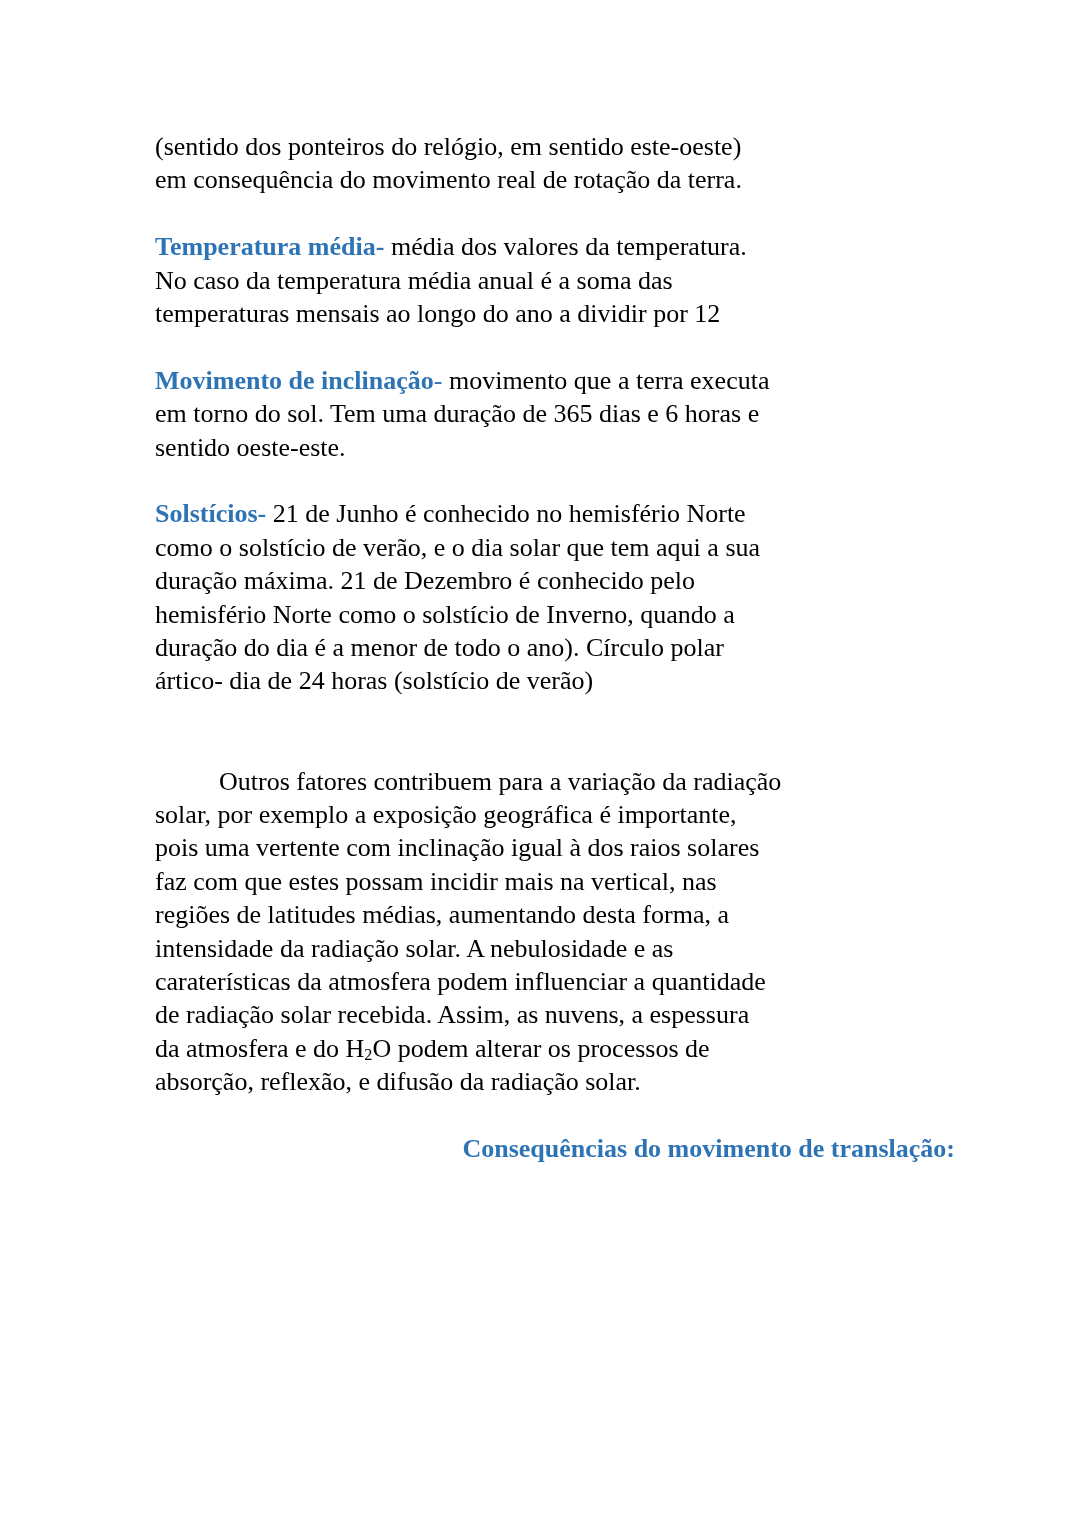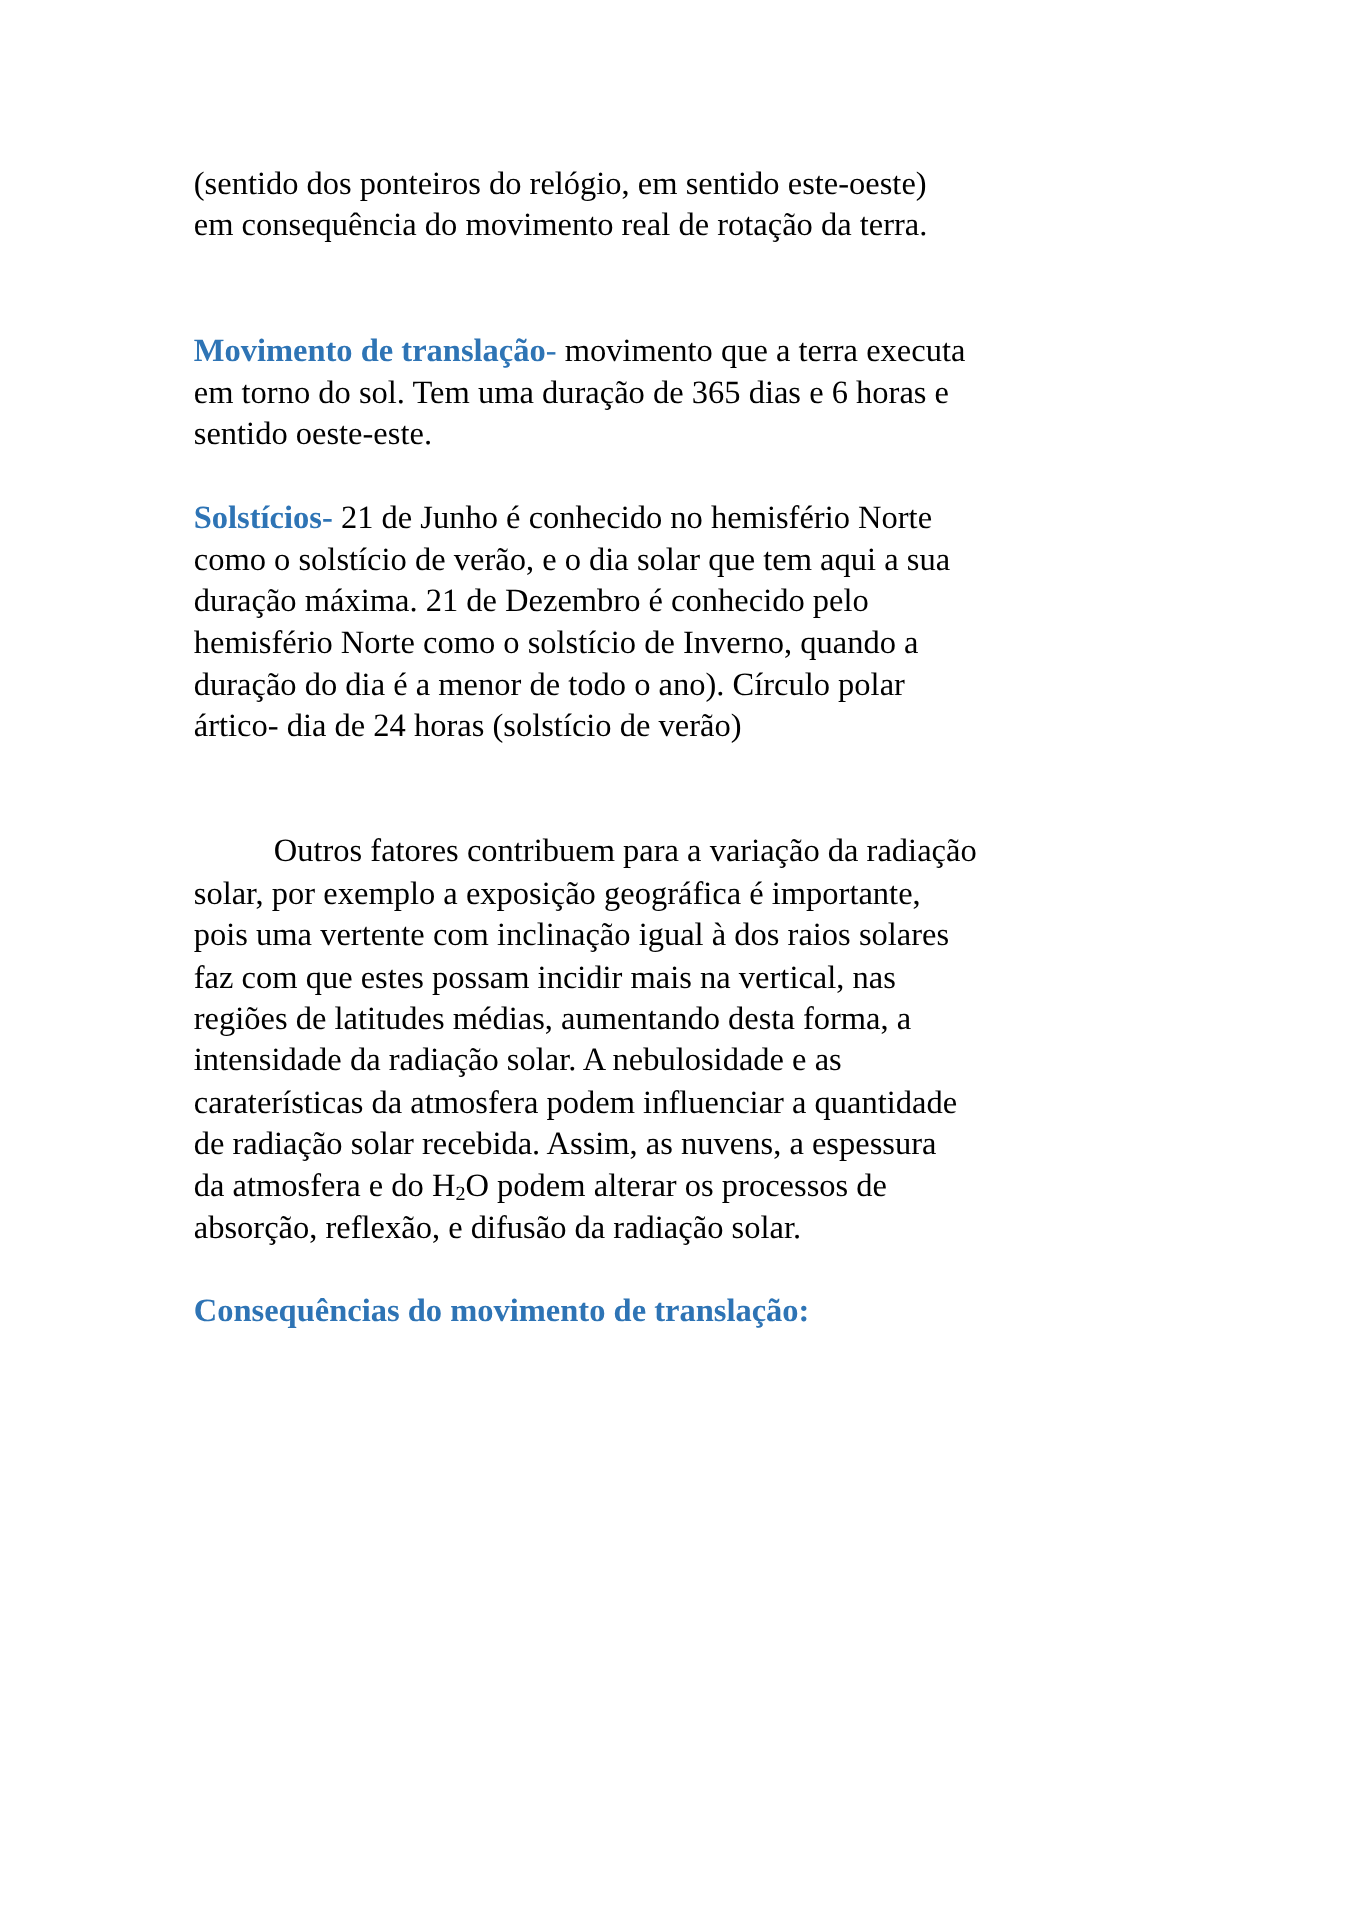--- a/index.html
+++ b/index.html
@@ -5,38 +5,41 @@
     html, body { margin: 0; padding: 0; background: #ffffff; }
     body { width: 1080px; height: 1528px; position: relative; overflow: hidden; }
     .page {
       position: absolute; left: 155px; top: 130px; width: 800px;
       font-family: Liberation Serif, serif;
       font-size: 26px; line-height: 33.4px; color: #000000;
     }
     .para { margin: 0; white-space: pre-line; }
     .gap { height: 33.4px; }
     .term { font-weight: bold; color: var(--accent); }
-    .heading { font-weight: bold; color: var(--accent); margin: 0; }
+    .heading { font-weight: bold; color: var(--accent); margin: 0; text-align: right; }
     .indent { text-indent: 64px; }
     sub { font-size: 0.62em; vertical-align: -0.2em; line-height: 0; }
   </style>
 </head>
 <body>
 
 <div class="page">
   <p class="para"><span>(sentido dos ponteiros do relógio, em sentido este-oeste)
 em consequência do movimento real de rotação da terra.</span></p>
 
   <div class="gap"></div>
 
 
+  <p class="para"><span class="term">Temperatura média-</span><span> média dos valores da temperatura.
+No caso da temperatura média anual é a soma das
+temperaturas mensais ao longo do ano a dividir por 12</span></p>
 
   <div class="gap"></div>
 
-  <p class="para"><span class="term">Movimento de translação</span><span style="color:var(--accent)">-</span><span> movimento que a terra executa
+  <p class="para"><span class="term">Movimento de inclinação</span><span style="color:var(--accent)">-</span><span> movimento que a terra executa
 em torno do sol. Tem uma duração de 365 dias e 6 horas e
 sentido oeste-este.</span></p>
 
   <div class="gap"></div>
 
   <p class="para"><span class="term">Solstícios-</span><span> 21 de Junho é conhecido no hemisfério Norte
 como o solstício de verão, e o dia solar que tem aqui a sua
 duração máxima. 21 de Dezembro é conhecido pelo
 hemisfério Norte como o solstício de Inverno, quando a
 duração do dia é  a menor de todo o ano). Círculo polar

